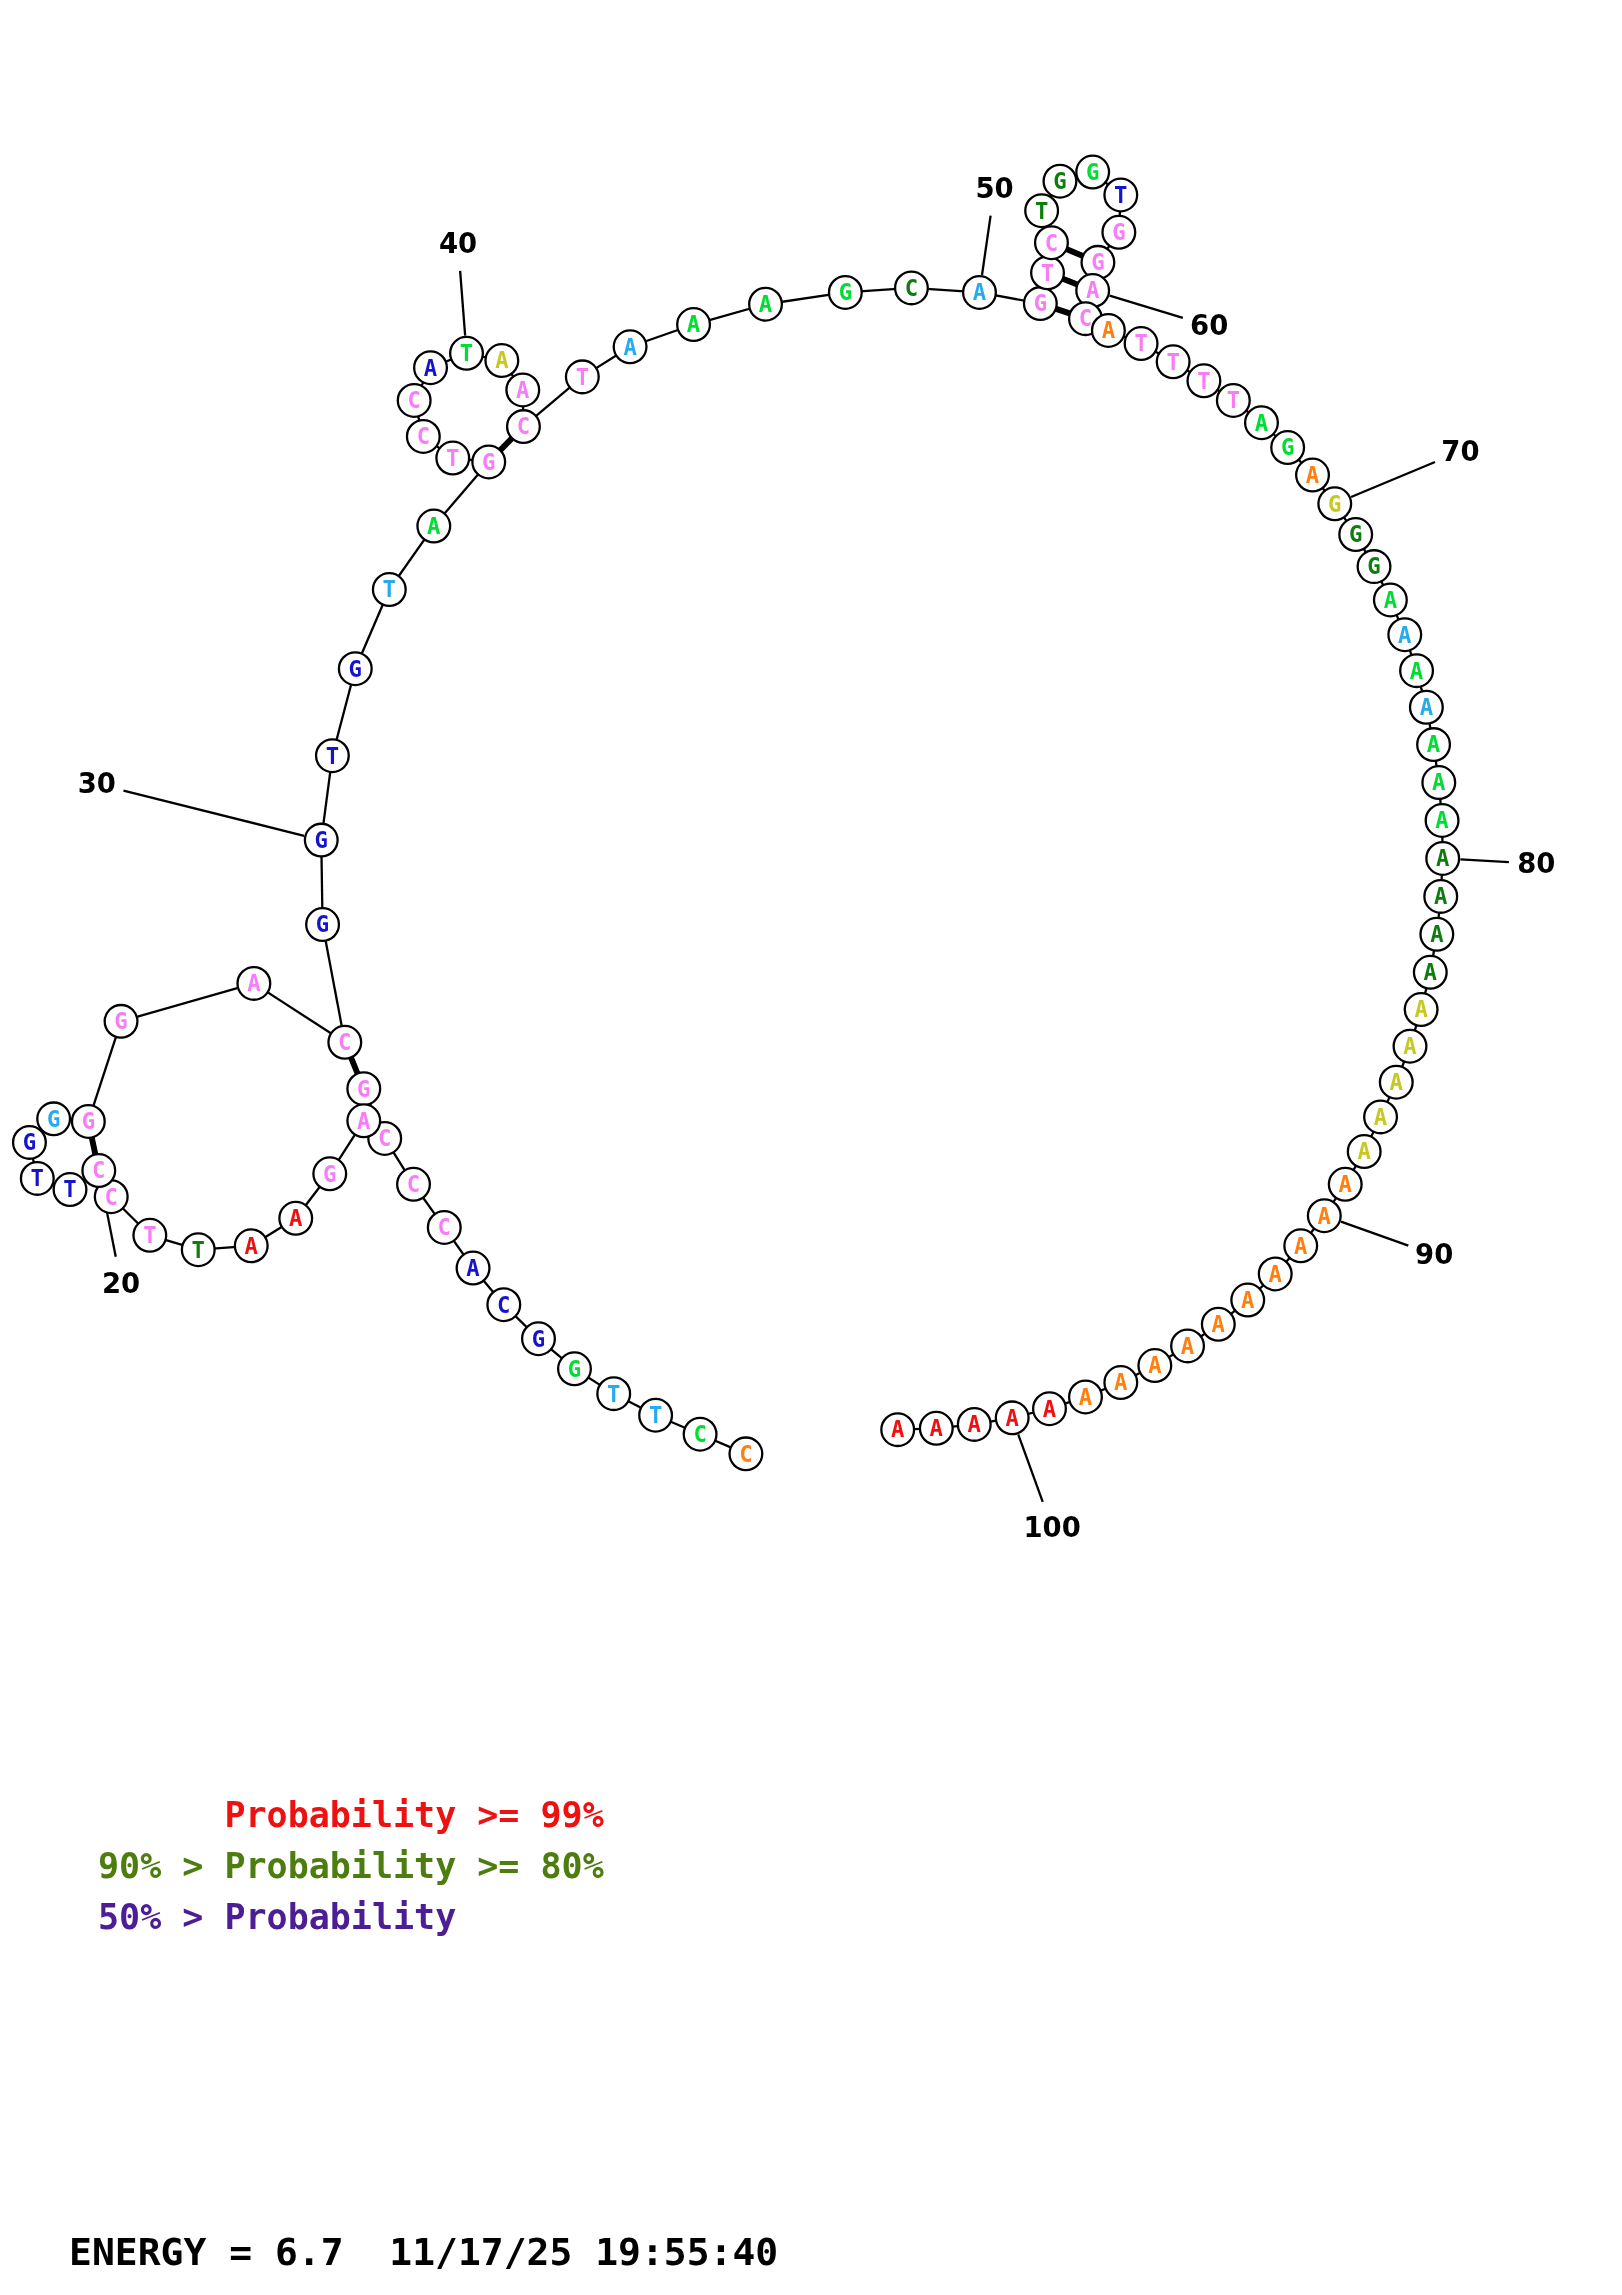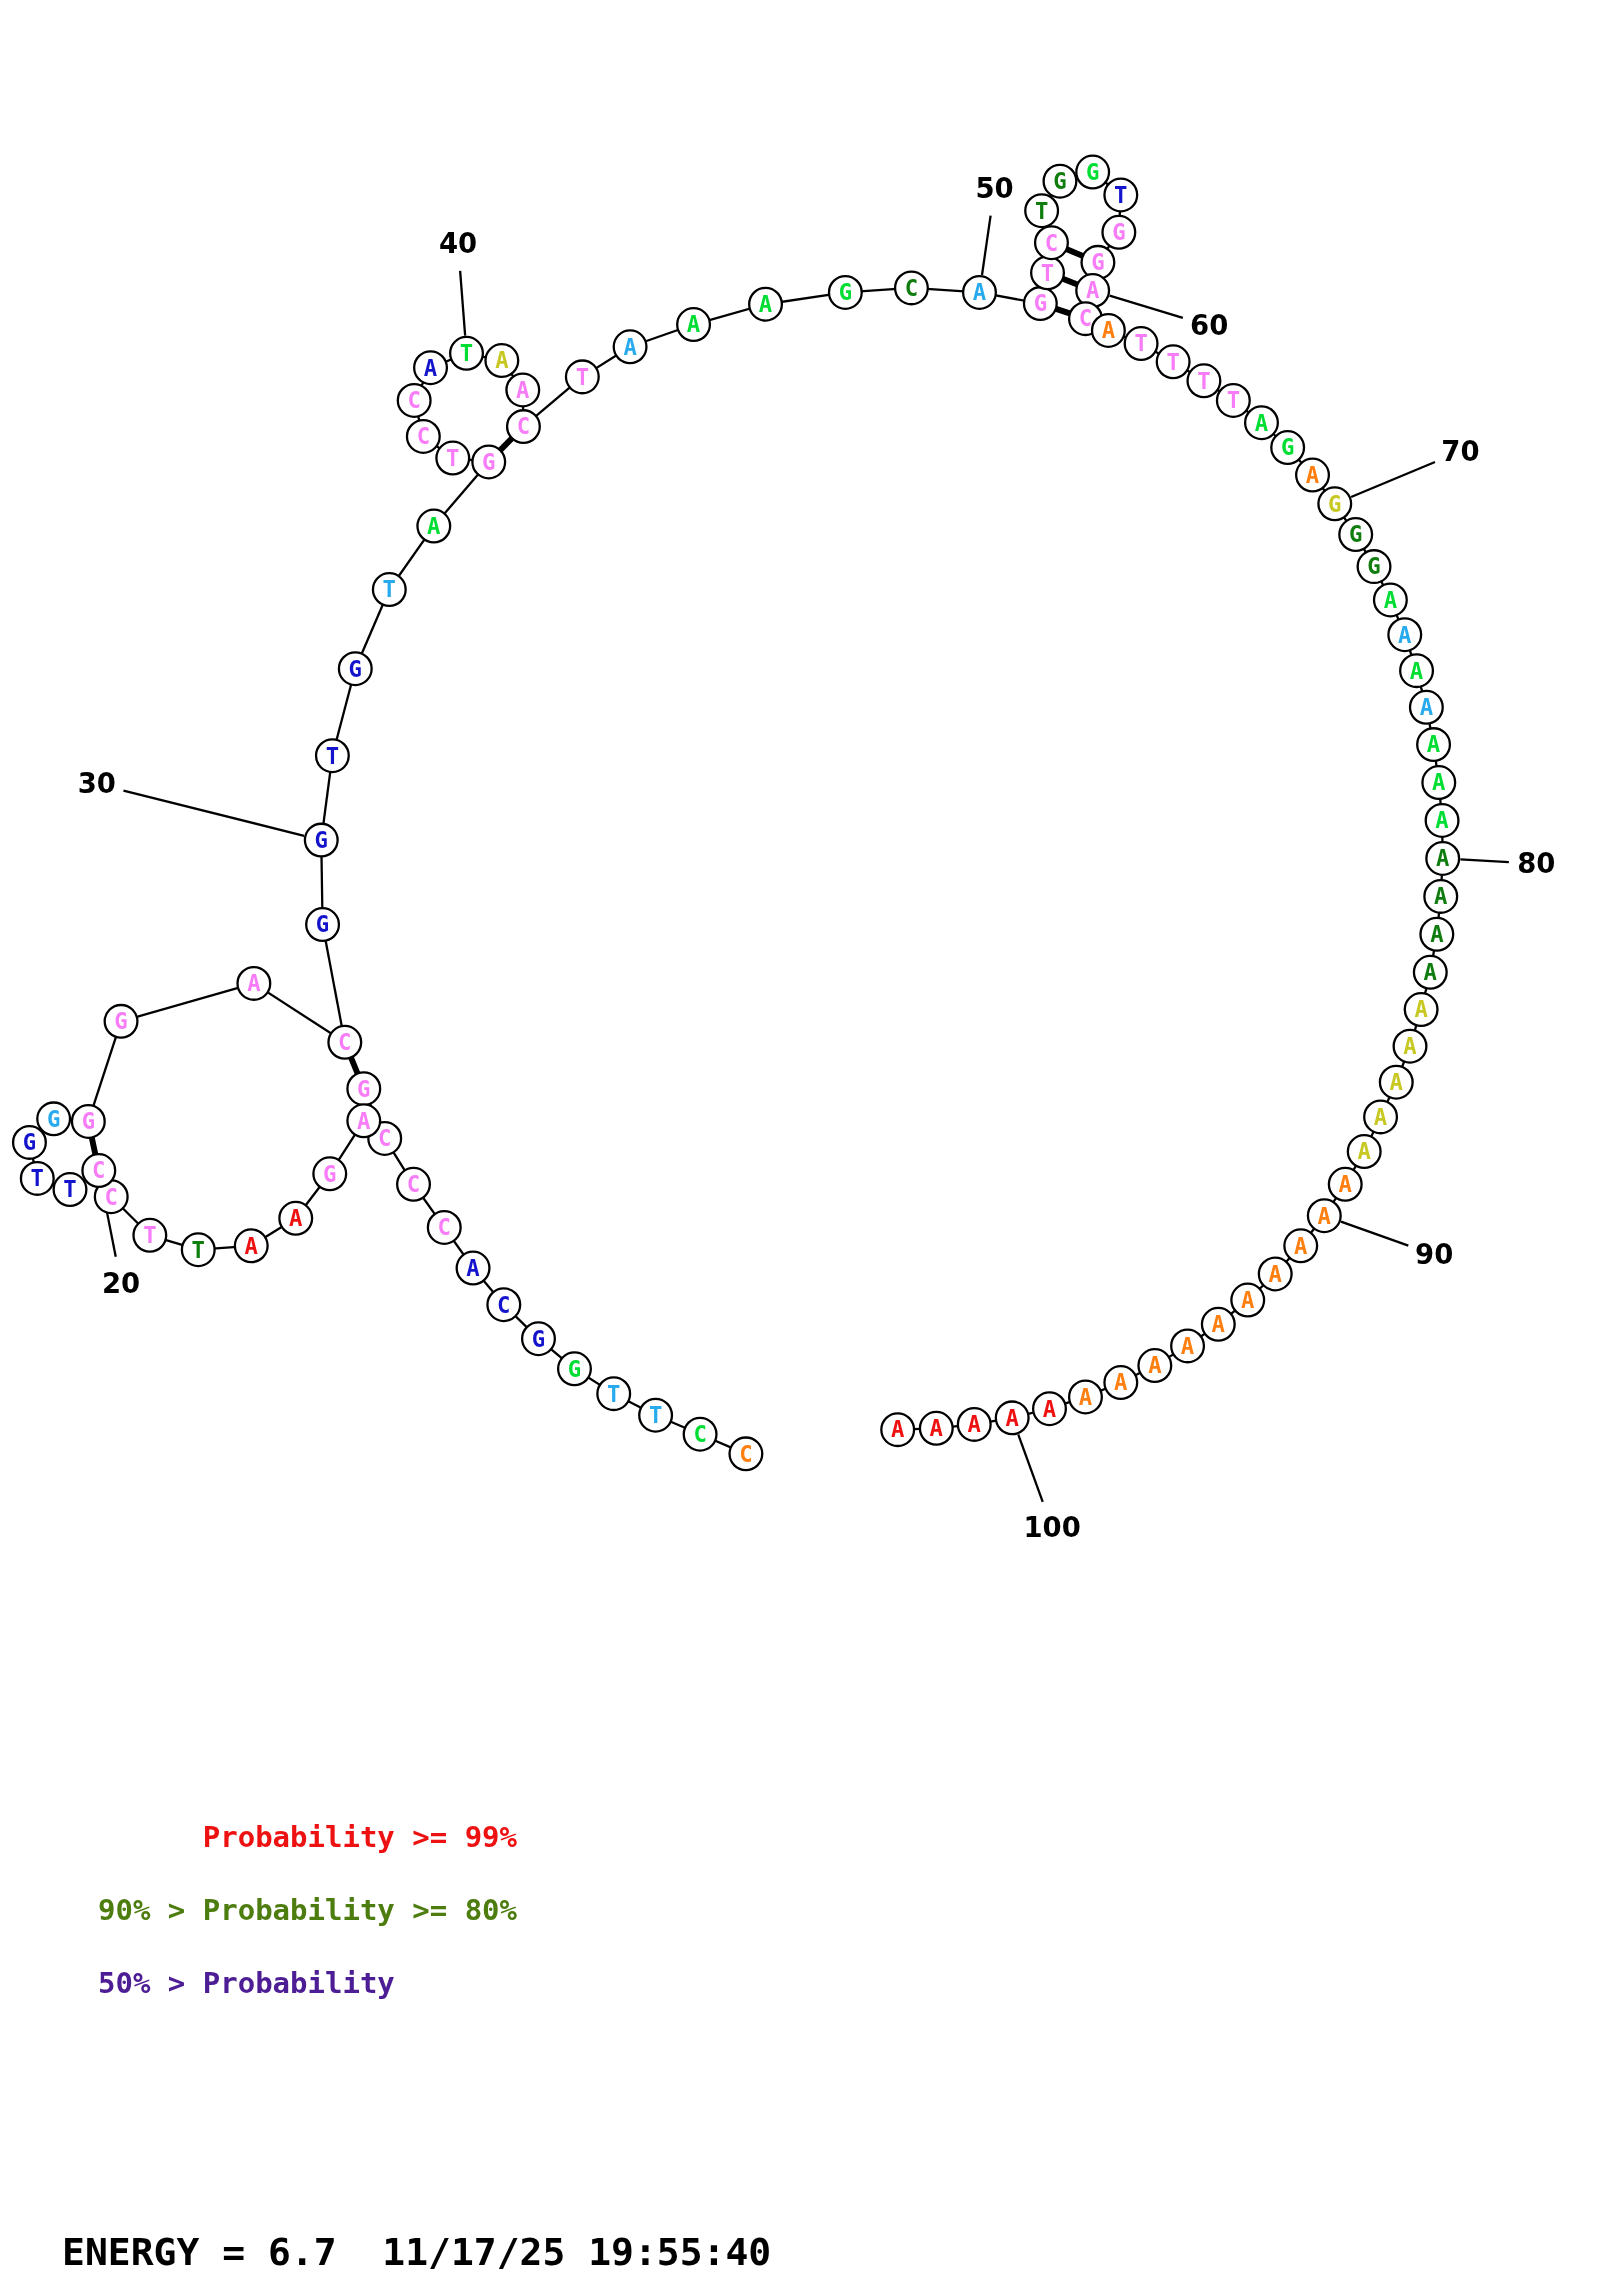--- a/index.html
+++ b/index.html
@@ -1,22 +1,22 @@
 <!DOCTYPE html>
 <html style="font-size:10.5px"><head>
 <meta charset="utf-8">
 <style>
   html,body{margin:0;padding:0;background:#ffffff;}
   body{width:1622px;height:2295px;position:relative;font-family:"DejaVu Sans",sans-serif;overflow:hidden;}
   #plot{position:absolute;left:0;top:0;}
   .nt-letter{font-family:"DejaVu Sans Mono","Liberation Mono",monospace;font-weight:bold;font-size:34px;text-anchor:middle;}
   .pos-label{font-family:"DejaVu Sans","Liberation Sans",sans-serif;font-weight:bold;font-size:42px;fill:#000;text-anchor:middle;}
   #legend{position:absolute;left:98px;top:1790px;}
-  .legend-row{font-family:"DejaVu Sans Mono","Liberation Mono",monospace;font-weight:bold;font-size:29px;line-height:51px;white-space:pre;margin-top:22px;}
-  #energy{position:absolute;left:62px;top:2230px;font-family:"DejaVu Sans Mono","Liberation Mono",monospace;font-weight:bold;font-size:38px;color:#000;white-space:pre;}
+  .legend-row{font-family:"DejaVu Sans Mono","Liberation Mono",monospace;font-weight:bold;font-size:35px;line-height:51px;white-space:pre;}
+  #energy{position:absolute;left:69px;top:2230px;font-family:"DejaVu Sans Mono","Liberation Mono",monospace;font-weight:bold;font-size:38px;color:#000;white-space:pre;}
 </style>
 </head>
 <body>
 
 <svg id="plot" width="1622" height="1622" viewBox="0 0 2479 2479">
     <line x1="1140" y1="2222" x2="1070" y2="2192" stroke="#000" stroke-width="3.5"></line>
     <line x1="1070" y1="2192" x2="1002" y2="2163" stroke="#000" stroke-width="3.5"></line>
     <line x1="1002" y1="2163" x2="938" y2="2130" stroke="#000" stroke-width="3.5"></line>
     <line x1="938" y1="2130" x2="878" y2="2092" stroke="#000" stroke-width="3.5"></line>
     <line x1="878" y1="2092" x2="823" y2="2046" stroke="#000" stroke-width="3.5"></line>

